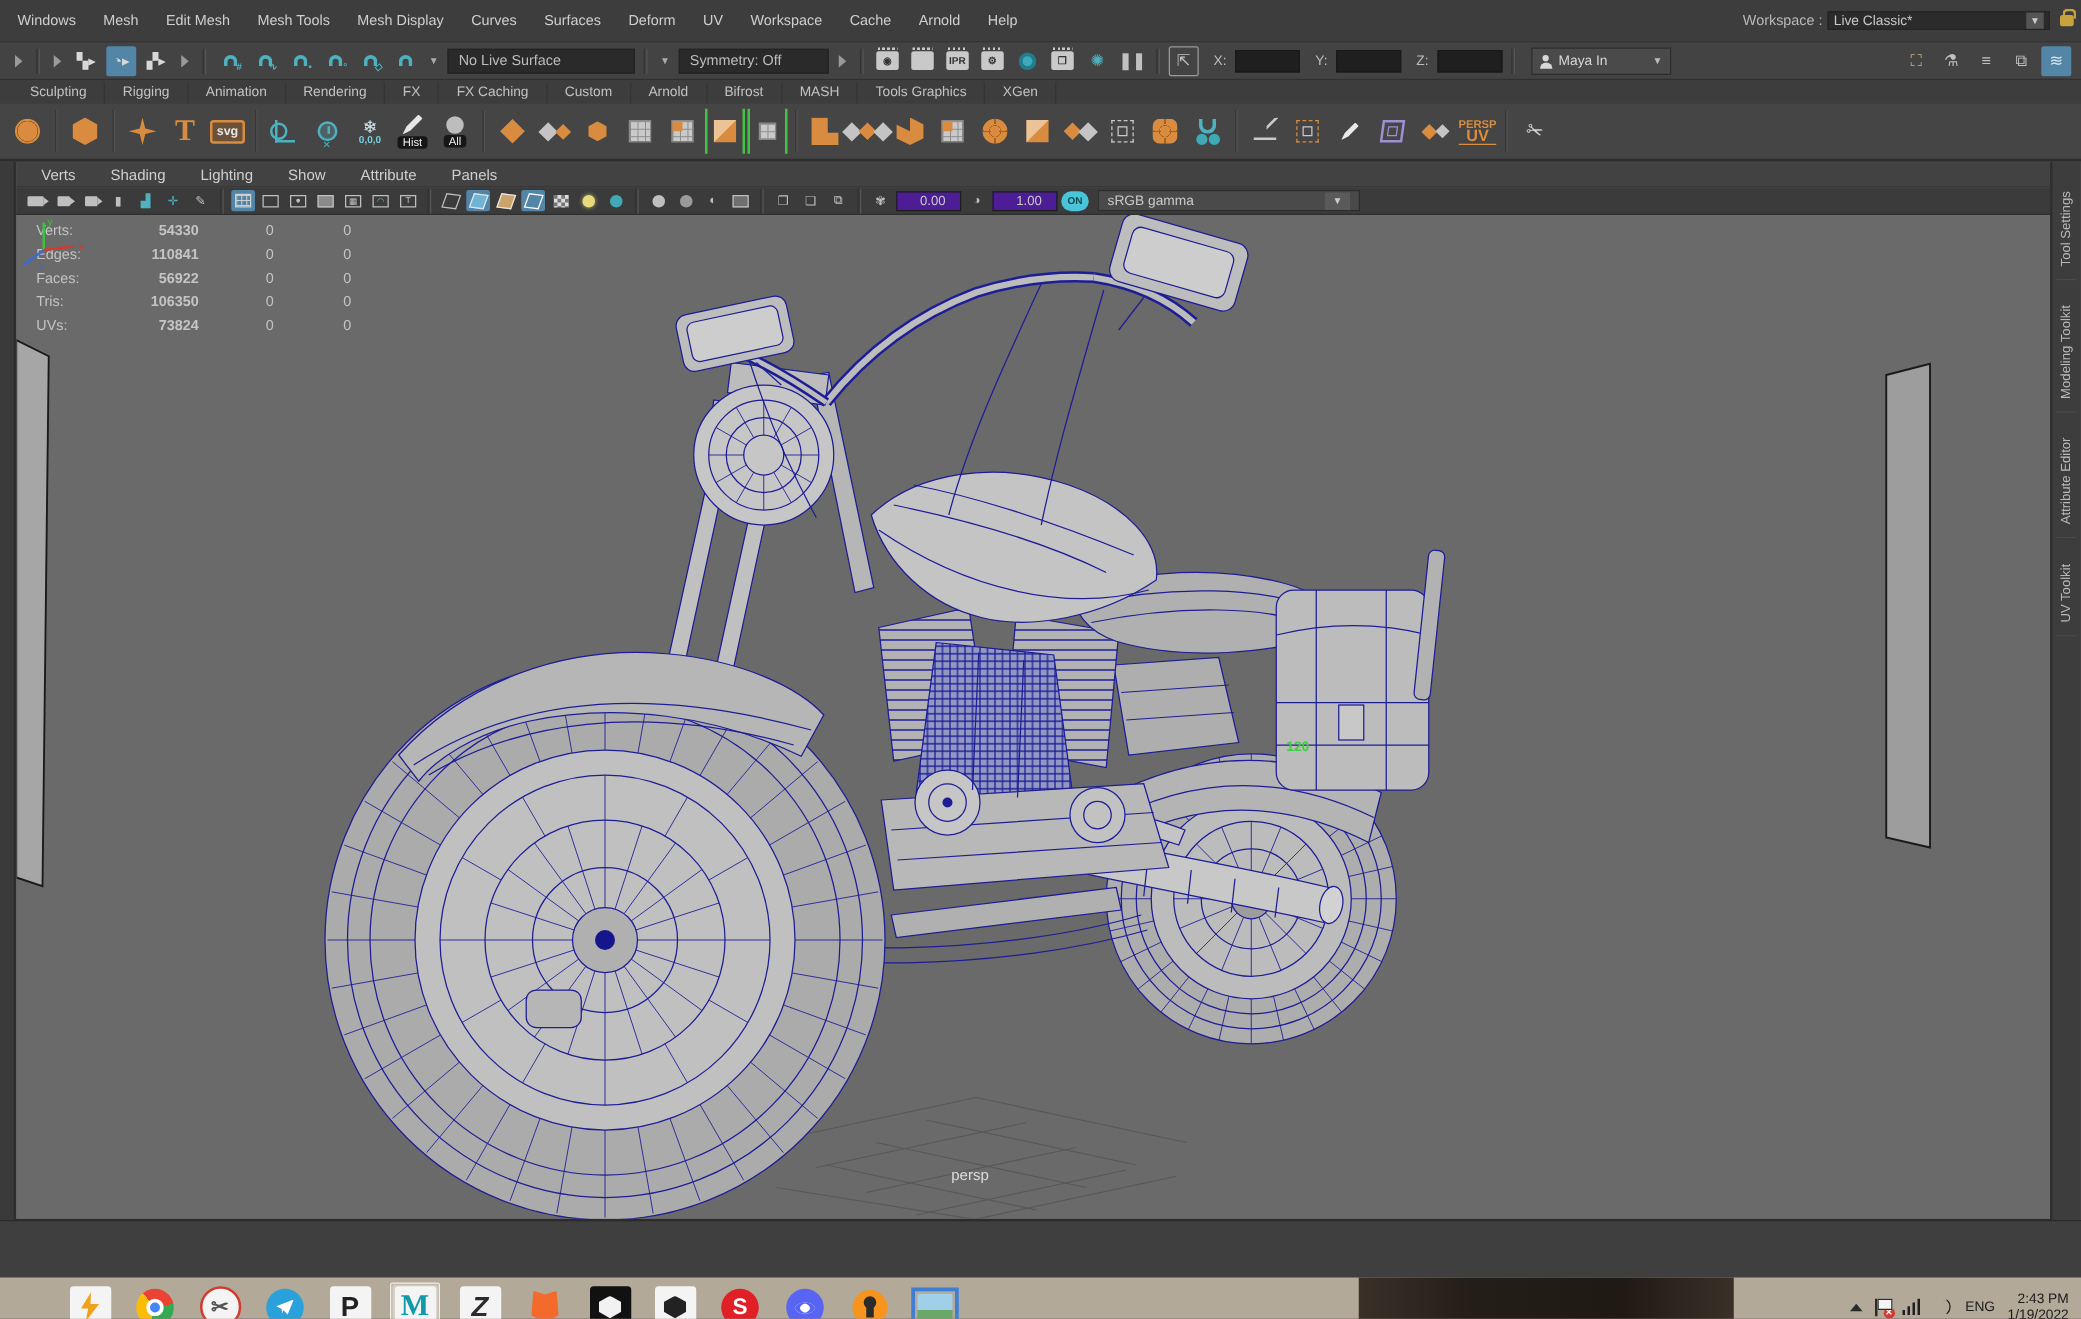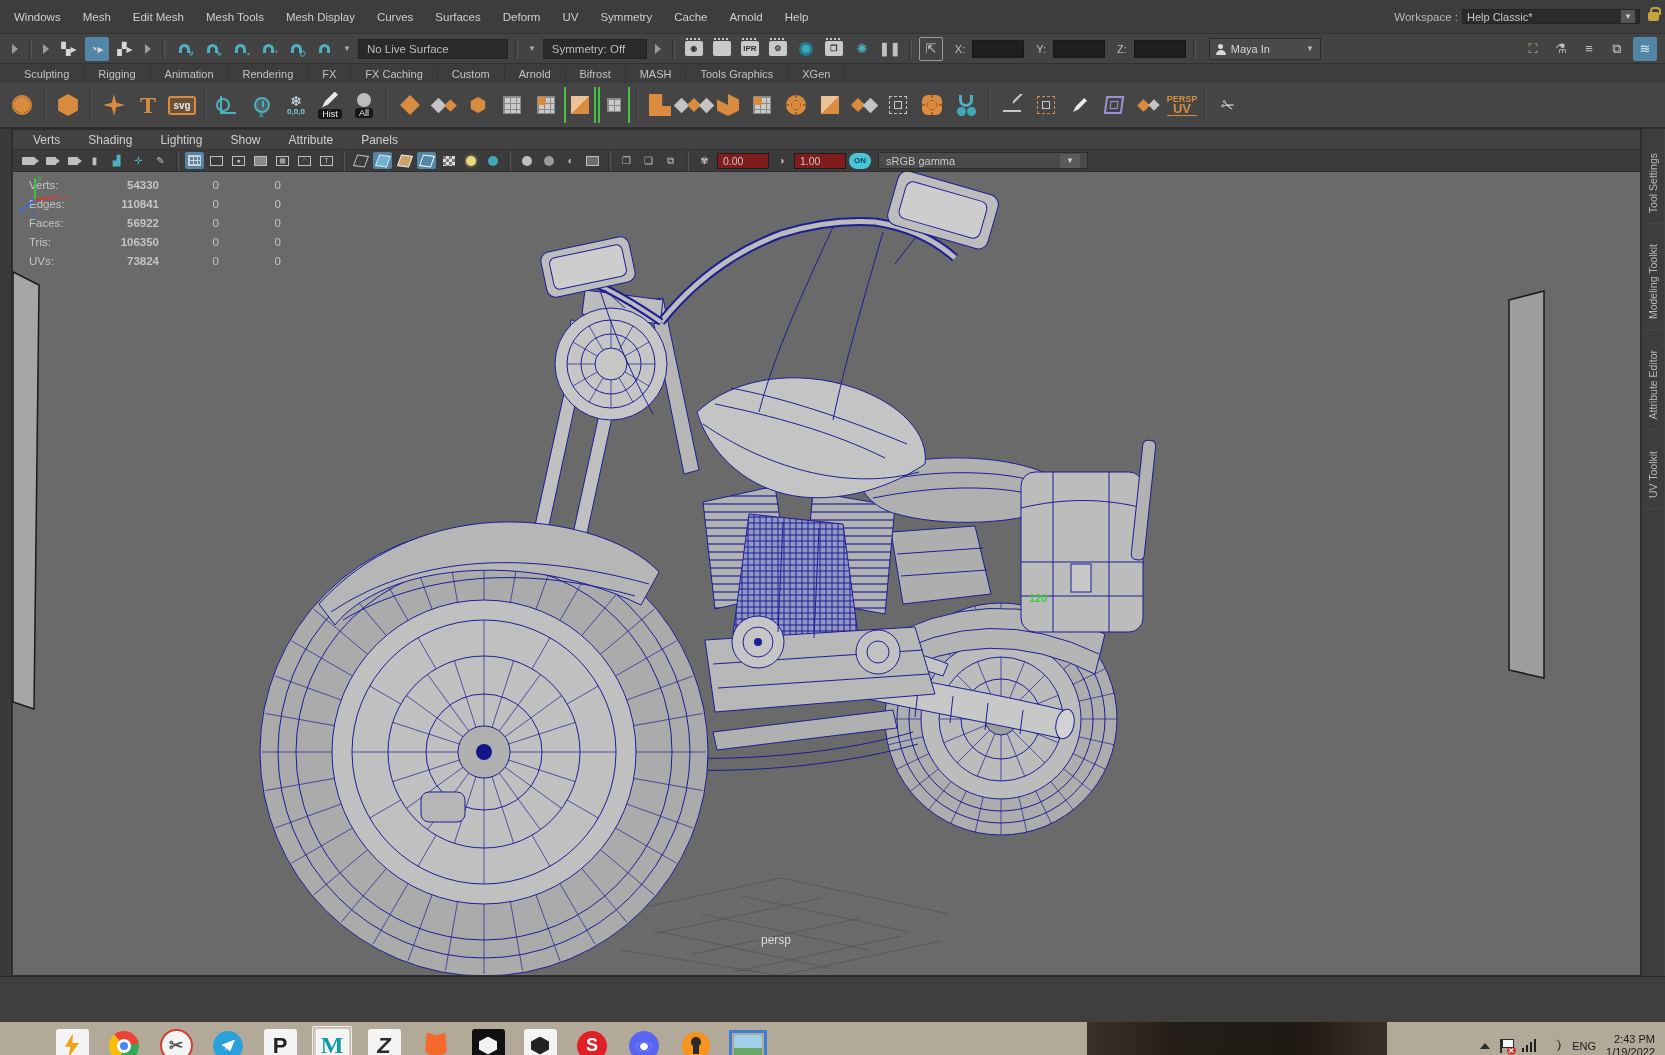--- a/index.html
+++ b/index.html
@@ -28,21 +28,21 @@
     border-left:6px solid #9a9a9a; margin:0 4px; }
   .sl-icon { width:24px; height:24px; display:flex; align-items:center; justify-content:center;
     border-radius:2px; color:#c0c0c0; font-size:13px; position:relative; }
   .sl-icon.active { background:#5285a6; }
   .cursor-glyph { font-size:12px; color:#d8d8d8; }
   .magnet { width:11px; height:9px; border:3px solid #4db1bf; border-bottom:none;
     border-radius:7px 7px 0 0; position:relative; }
   .magnet .mod { position:absolute; right:-7px; bottom:-5px; font-size:8px; color:#4db1bf; font-weight:bold; }
   .sl-field { height:20px; background:#2a2a2a; border:1px solid #232323; color:#bdbdbd;
     font-size:11.5px; display:flex; align-items:center; padding:0 8px; }
-  .sl-field.w150 { width:150px; } .sl-field.w120 { width:104px; }
+  .sl-field.w150 { width:150px; } .sl-field.w120 { width:120px; }
   .mini-caret { color:#aaa; font-size:8px; margin:0 3px; }
   .film { width:18px; height:15px; background:#c9c9c9; border-radius:2px; position:relative; font-size:8px;
     color:#333; display:flex; align-items:center; justify-content:center; font-weight:bold; }
   .film::before { content:""; position:absolute; top:-3px; left:1px; right:1px; height:2px;
     background:repeating-linear-gradient(90deg,#c9c9c9 0 2px,transparent 2px 4px); }
   .teal-dot { width:14px; height:14px; border-radius:50%; background:#3fa9b8; border:3px solid #1f7d8c; }
   .xyz-label { color:#bdbdbd; font-size:11px; margin:0 3px 0 8px; }
   .xyz-box { width:52px; height:18px; background:#1f1f1f; border:1px solid #191919; }
   .signin { width:112px; height:22px; border:1px solid #2c2c2c; background:#4a4a4a;
     display:flex; align-items:center; gap:5px; padding:0 6px; margin-left:6px; }
@@ -123,22 +123,22 @@
   .pt-grid { width:13px; height:11px;
     background-image:linear-gradient(#cfcfcf 1px,transparent 1px),linear-gradient(90deg,#cfcfcf 1px,transparent 1px);
     background-size:4px 4px; border:1px solid #cfcfcf; }
   .pt-box { width:13px; height:10px; border:1px solid #bfbfbf; display:flex; align-items:center; justify-content:center; font-size:7px; }
   .pt-cube { width:12px; height:12px; border:1px solid #e4e4e4; transform:rotate(8deg) skewX(-12deg); background:#6fb4d6; }
   .pt-cube.wire { background:transparent; }
   .pt-checker { width:12px; height:10px;
     background:repeating-conic-gradient(#ddd 0 25%, #777 0 50%); background-size:6px 6px; }
   .pt-sun { width:10px; height:10px; border-radius:50%; background:#e8d97b; box-shadow:0 0 3px 1px #e8d97b66; }
   .pt-ball { width:10px; height:10px; border-radius:50%; background:#3fa9b8; }
-  .pt-field { width:52px; height:16px; background:#7f1d1d; border:1px solid #1d1d1d; color:#c9c9c9;
-    font-size:10.5px; display:flex; align-items:center; padding:0 5px; }
+  .pt-field { width:52px; height:16px; background:#4c1d95; border:1px solid #1d1d1d; color:#c9c9c9;
+    font-size:10.5px; display:flex; align-items:center; padding:0 18px; }
   .on-toggle { width:22px; height:16px; border-radius:8px; background:#49c4d8; color:#0c4a54;
     font-size:8px; font-weight:bold; display:flex; align-items:center; justify-content:center; }
   .cs-select { width:210px; height:17px; background:#4a4a4a; border:1px solid #2c2c2c; color:#c9c9c9;
     font-size:11px; display:flex; align-items:center; padding:0 7px; margin-left:4px; }
   .cs-select .caret { margin-left:auto; width:20px; height:14px; background:#5a5a5a; color:#ccc;
     font-size:8px; display:flex; align-items:center; justify-content:center; }
 
   .view3d { position:relative; flex:1; background:#6a6a6a; overflow:hidden; }
   .view3d svg { position:absolute; inset:0; }
   .hud { position:absolute; top:3px; left:16px; color:#c4c4c4; font-size:11.5px; }
@@ -210,28 +210,28 @@
 <div class="menubar">
   <span class="menu-item">Windows</span>
   <span class="menu-item">Mesh</span>
   <span class="menu-item">Edit Mesh</span>
   <span class="menu-item">Mesh Tools</span>
   <span class="menu-item">Mesh Display</span>
   <span class="menu-item">Curves</span>
   <span class="menu-item">Surfaces</span>
   <span class="menu-item">Deform</span>
   <span class="menu-item">UV</span>
-  <span class="menu-item">Symmetry</span>
+  <span class="menu-item">Workspace</span>
   <span class="menu-item">Cache</span>
   <span class="menu-item">Arnold</span>
   <span class="menu-item">Help</span>
   <span class="spacer"></span>
   <span class="ws-label">Workspace :</span>
   <div class="ws-select">
-    <span>Help Classic*</span>
+    <span>Live Classic*</span>
     <span class="caret">▼</span>
   </div>
   <span class="lock"></span>
 </div>
 
 <div class="statusline">
   <span class="tri-r"></span>
   <span class="groove"></span>
   <span class="tri-r"></span>
   <span class="sl-icon">

